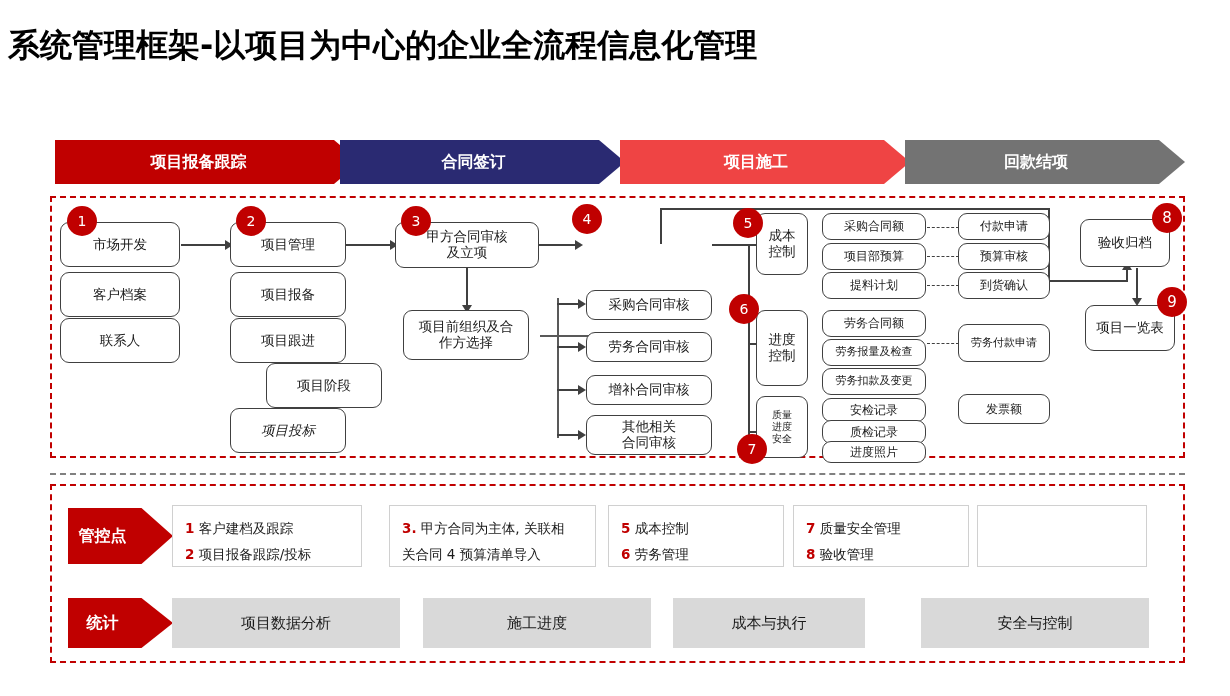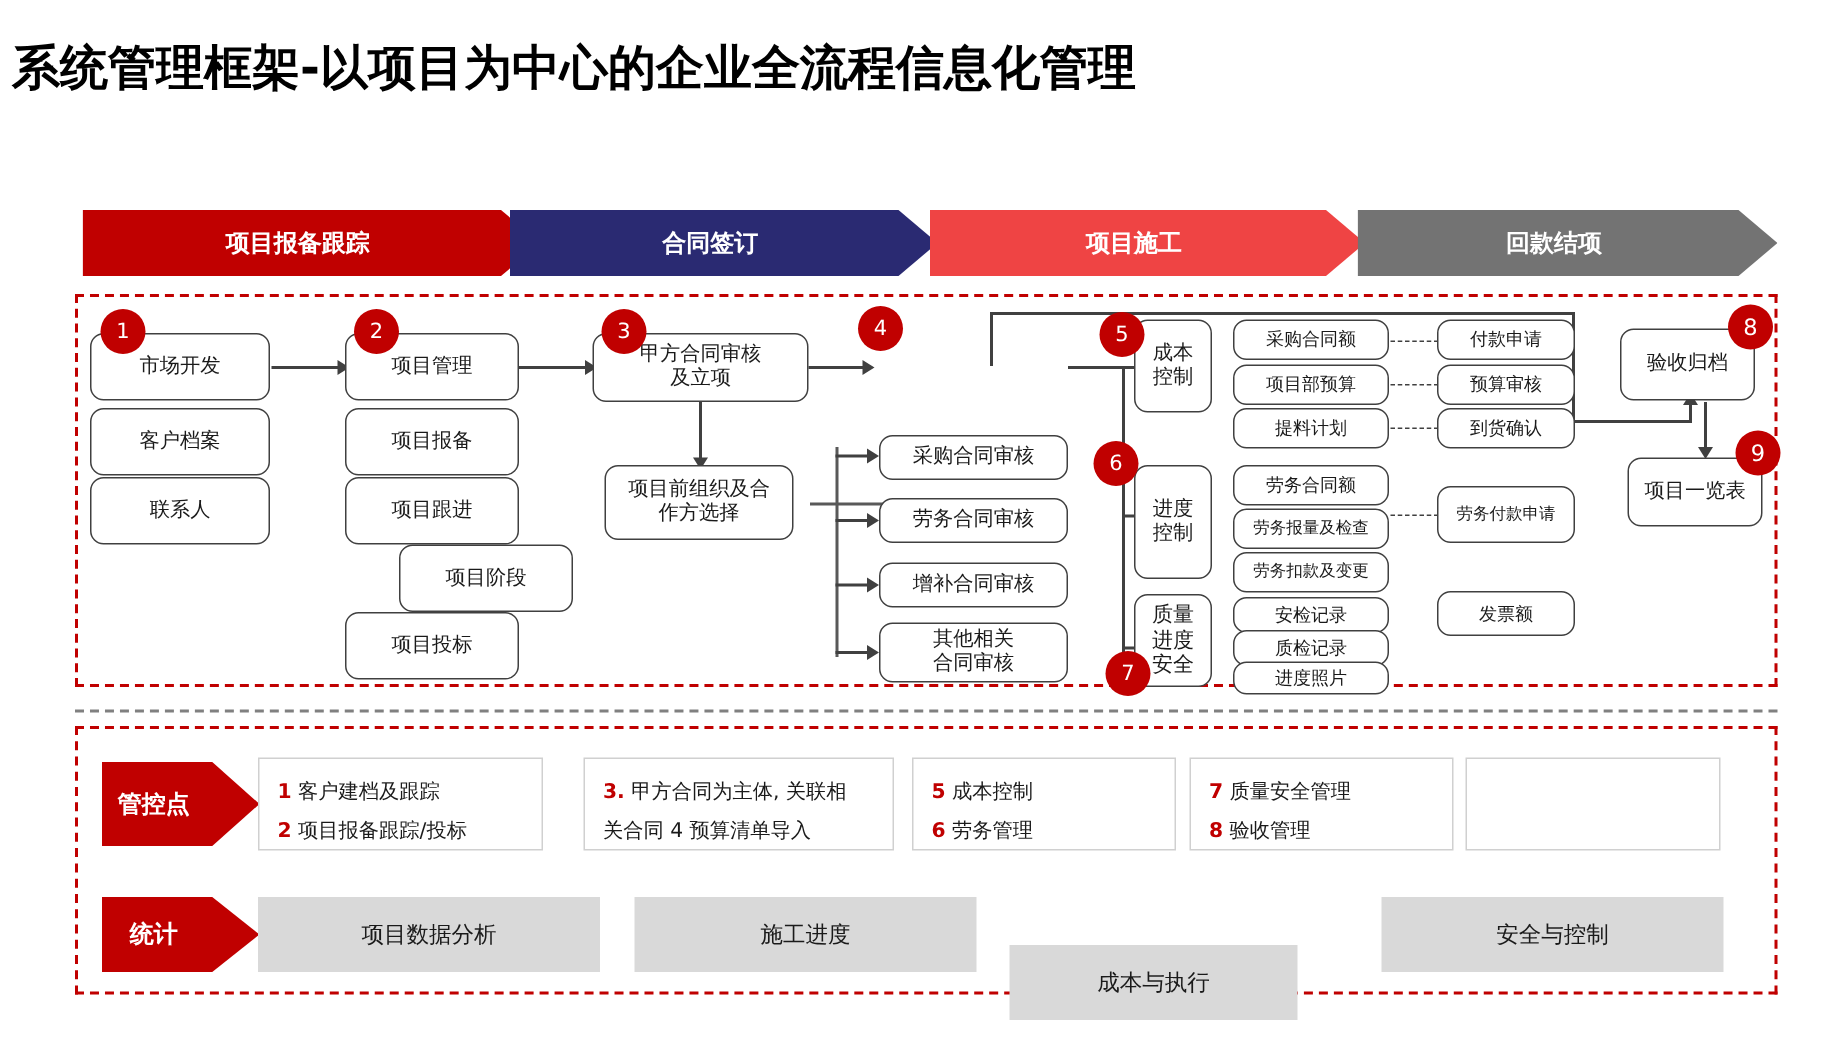--- a/index.html
+++ b/index.html
@@ -181,21 +181,21 @@
   </div>
   <div class="node" style="left:230px;top:272px;width:116px;height:45px;">
     <span>项目报备</span>
   </div>
   <div class="node" style="left:230px;top:318px;width:116px;height:45px;">
     <span>项目跟进</span>
   </div>
   <div class="node" style="left:230px;top:363px;width:116px;height:45px;margin-left:36px;">
     <span>项目阶段</span>
   </div>
-  <div class="node" style="left:230px;top:408px;width:116px;height:45px;">
+  <div class="node" style="left:230px;top:408px;width:116px;height:45px;font-style:italic;">
     <span>项目投标</span>
   </div>
 
   <div class="node" style="left:395px;top:222px;width:144px;height:46px;white-space:pre-line;">
     <span>甲方合同审核
 及立项</span>
   </div>
   <div class="badge" style="left:401px;top:206px;">
     <span>3</span>
   </div>
@@ -230,21 +230,21 @@
   </div>
 
   <div class="node" style="left:756px;top:310px;width:52px;height:76px;white-space:pre-line;">
     <span>进度
 控制</span>
   </div>
   <div class="badge" style="left:729px;top:294px;">
     <span>6</span>
   </div>
 
-  <div class="node" style="left:756px;top:396px;width:52px;height:62px;white-space:pre-line;font-size:14px;">
+  <div class="node" style="left:756px;top:396px;width:52px;height:62px;white-space:pre-line;font-size:10px;">
     <span>质量
 进度
 安全</span>
   </div>
   <div class="badge" style="left:737px;top:434px;">
     <span>7</span>
   </div>
 
   <div class="node sm" style="left:822px;top:213px;width:104px;height:27px;">
     <span>采购合同额</span>
@@ -363,20 +363,20 @@
 
   <div class="tag-chev" style="left:68px;top:598px;width:105px;height:50px;">
     <span>统计</span>
   </div>
   <div class="stat-box" style="left:172px;top:598px;width:228px;height:50px;">
     <span>项目数据分析</span>
   </div>
   <div class="stat-box" style="left:423px;top:598px;width:228px;height:50px;">
     <span>施工进度</span>
   </div>
-  <div class="stat-box" style="left:673px;top:598px;width:192px;height:50px;margin-top:32px;">
+  <div class="stat-box" style="left:673px;top:598px;width:192px;height:50px;">
     <span>成本与执行</span>
   </div>
   <div class="stat-box" style="left:921px;top:598px;width:228px;height:50px;">
     <span>安全与控制</span>
   </div>
 
 </div>
 
 </body></html>

